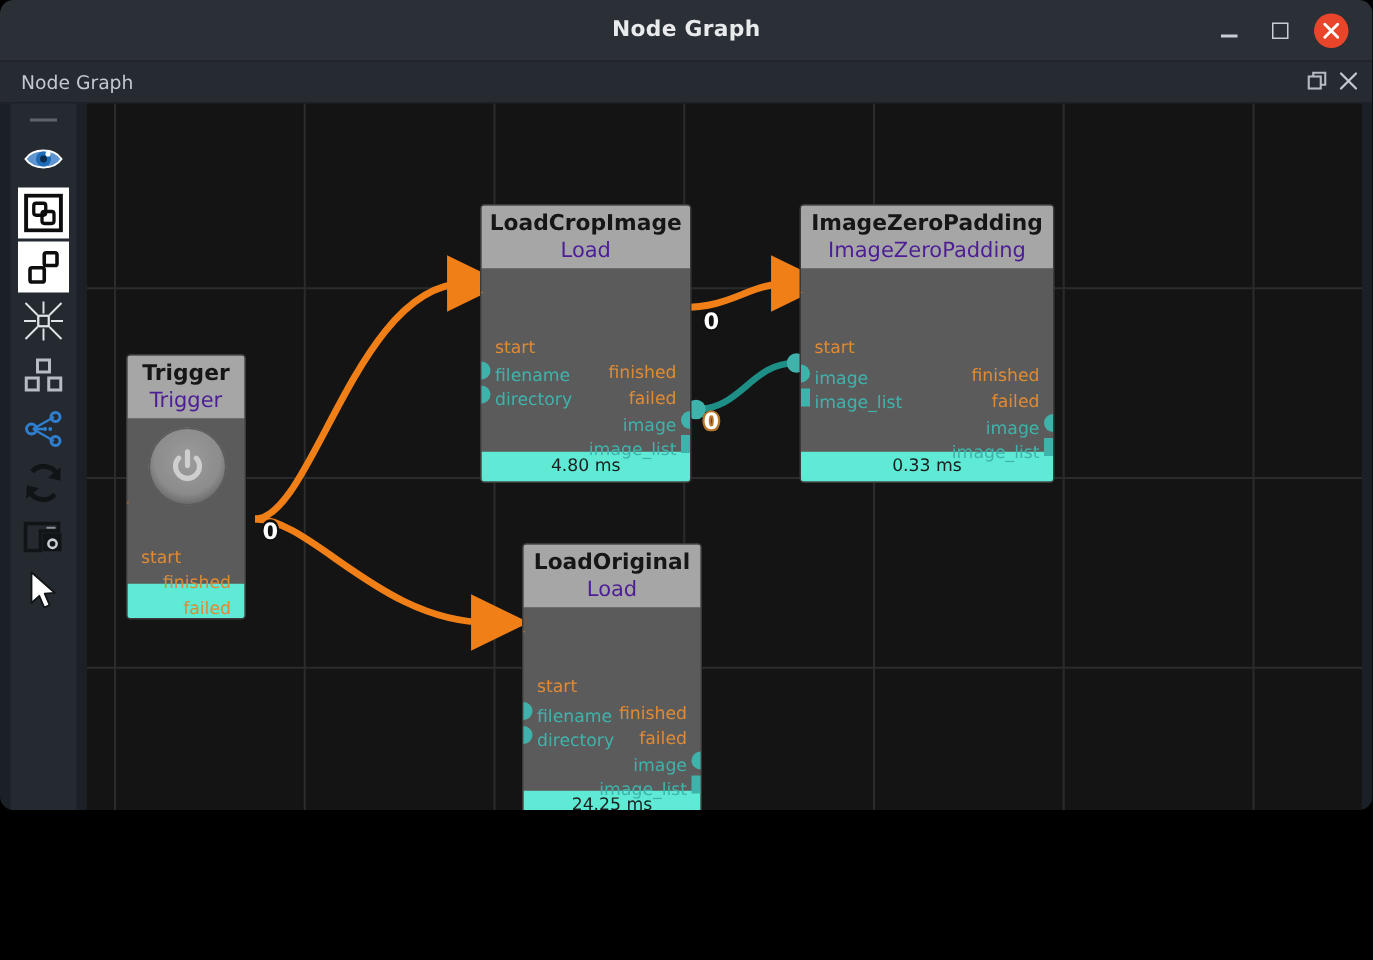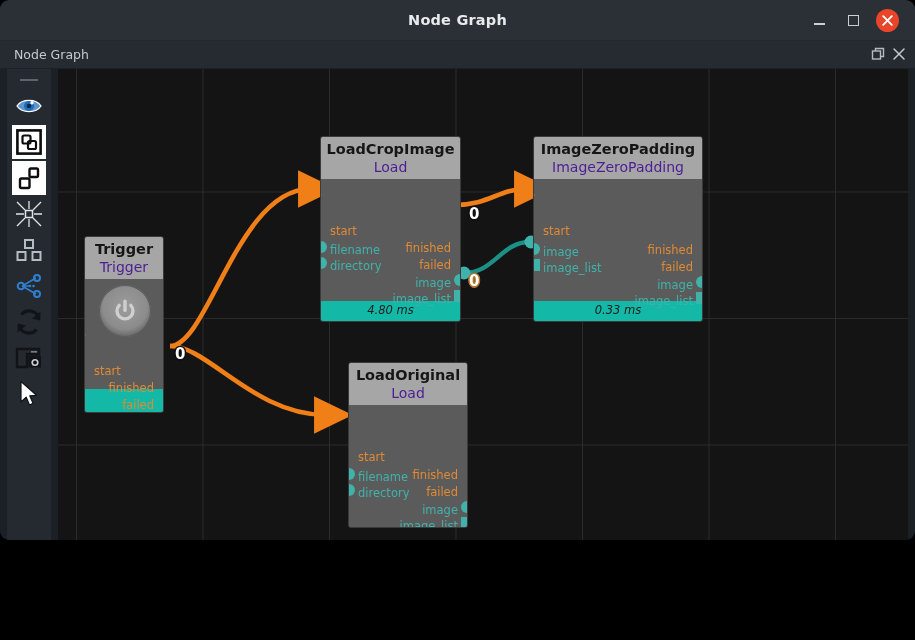--- a/index.html
+++ b/index.html
@@ -120,23 +120,23 @@
   .node-title {
     color: #161616; font-weight: bold; font-size: 14.5px;
     line-height: 17px; white-space: nowrap;
   }
   .node-sub {
     color: #4c1d95; font-size: 14px; line-height: 18px;
     white-space: nowrap;
   }
   .node-body { position: relative; background: #5b5b5b; }
   .node-foot {
-    background: #14b8a6; color: #1d1d1d;
+    background: #5eead4; color: #1d1d1d;
     font-size: 11.5px; text-align: center;
-    padding: 3px 0 4px 0; line-height: 13px; font-style: italic;
+    padding: 3px 0 4px 0; line-height: 13px;
   }
   .port {
     position: absolute; font-size: 11.5px; line-height: 12px;
     white-space: nowrap;
   }
   .port.exec { color: #e08a34; margin-top: 32px; }
   .port.data { color: #3fb3ab; }
   .port.inp  { left: 9px; text-align: left; }
   .port.outp { right: 9px; text-align: right; }
 
@@ -434,20 +434,21 @@
 
         <div class="port data inp" style="top:82px;">directory</div>
         <div class="pm pm-dot" style="left:-6px; top:79px;"></div>
 
         <div class="port data outp" style="top:99px;">image</div>
         <div class="pm pm-dot" style="right:-6px; top:96px;"></div>
 
         <div class="port data outp" style="top:115px;">image_list</div>
         <div class="pm pm-sq" style="right:-6px; top:112px;"></div>
       </div>
+      <div class="node-foot">24.25 ms</div>
     </div>
 
     <div class="badge dark" style="left:117px; top:278px;">0</div>
     <div class="badge dark" style="left:411px; top:138px;">0</div>
     <div class="badge warm" style="left:411px; top:205px;">0</div>
 
   </div>
 </div>
 
 </body></html>

